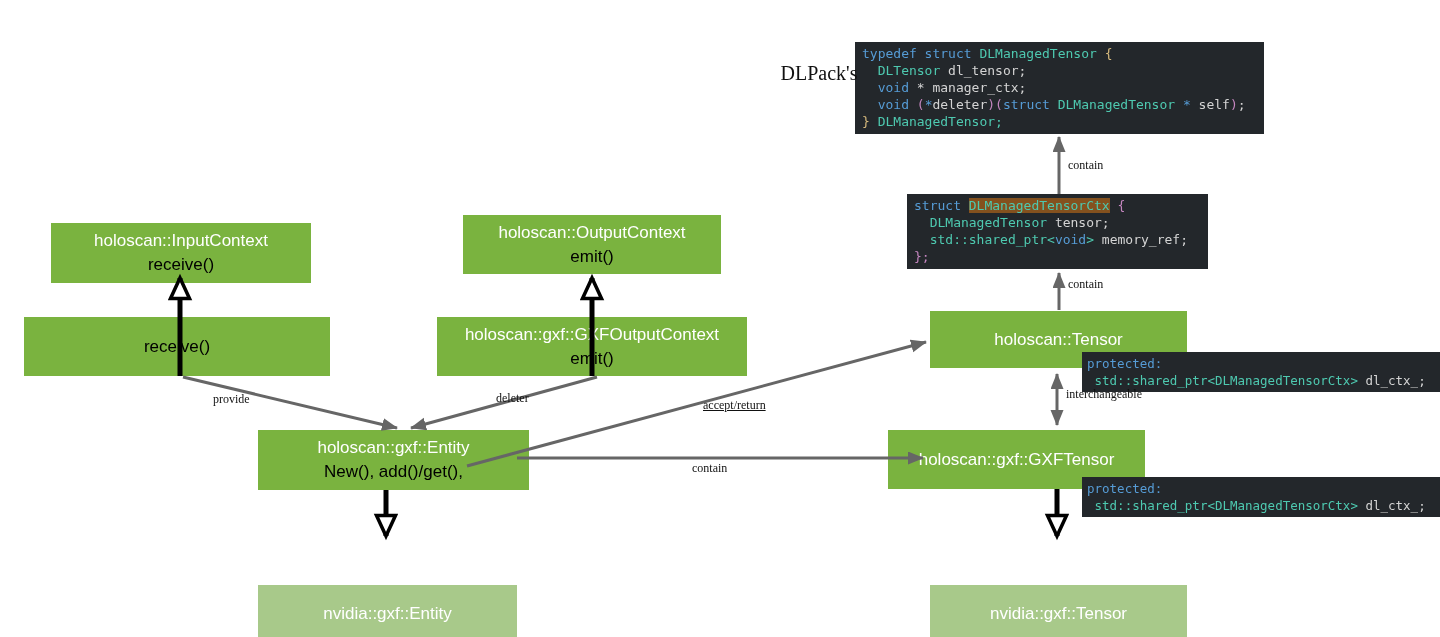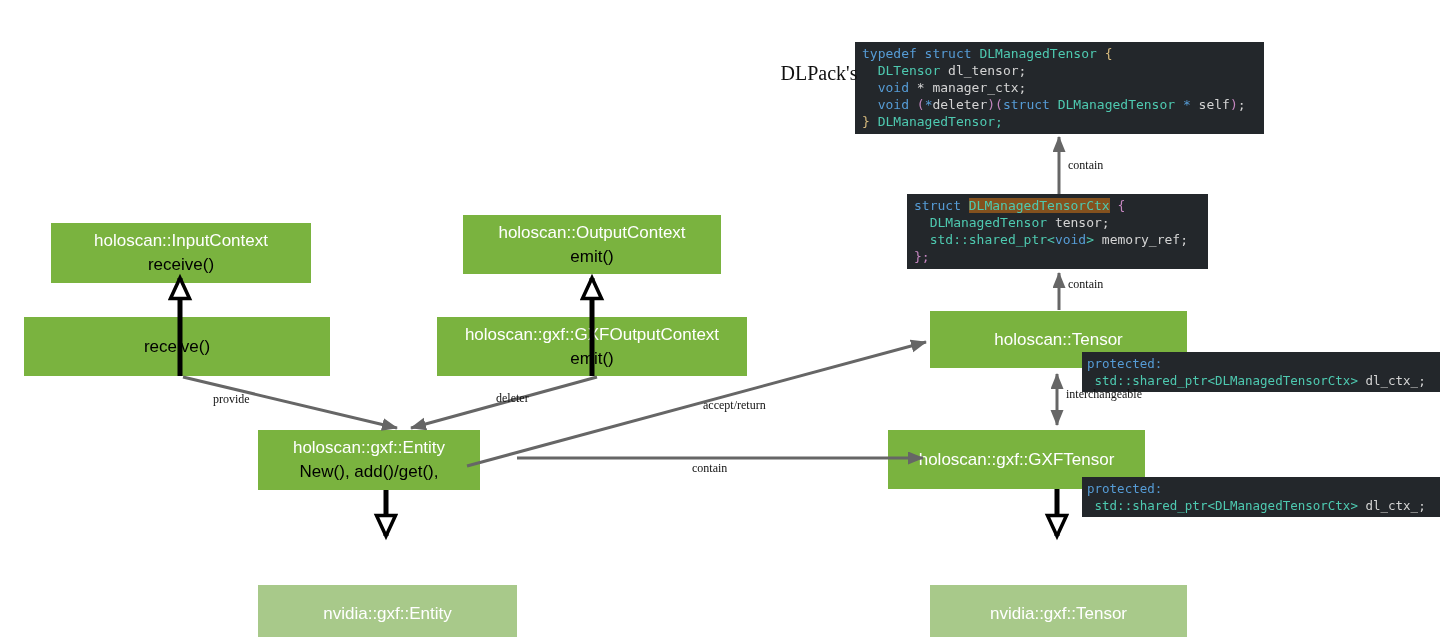--- a/index.html
+++ b/index.html
@@ -14,21 +14,21 @@
     z-index:1;
   }
   .cbox.light{background:var(--light-green);margin-top:46px;}
   .box-title{color:#ffffff;font-size:17px;line-height:24px;white-space:nowrap;}
   .box-method{color:#000000;font-size:17px;line-height:24px;white-space:nowrap;}
   
   #b-input    {left:51px; top:215px;width:260px;height:60px;margin-top:8px;}
   #b-output   {left:463px;top:215px;width:258px;height:59px;}
   #b-gxfinput {left:24px; top:317px;width:306px;height:59px;}
   #b-gxfoutput{left:437px;top:317px;width:310px;height:59px;}
-  #b-entity   {left:258px;top:430px;width:222px;height:60px;}
+  #b-entity   {left:258px;top:430px;width:271px;height:60px;}
   #b-nventity {left:258px;top:539px;width:259px;height:57px;}
   #b-tensor   {left:930px;top:311px;width:257px;height:57px;}
   #b-gxftensor{left:888px;top:430px;width:257px;height:59px;text-align:right;}
   #b-nvtensor {left:930px;top:539px;width:257px;height:57px;}
   
   .code{
     position:absolute;background:var(--code-bg);color:var(--plain);
     font-family:"DejaVu Sans Mono",monospace;font-size:13px;line-height:17px;
     padding:3px 0 3px 7px;white-space:pre;z-index:3;box-sizing:border-box;
   }
@@ -37,21 +37,21 @@
   #code-prot1   {left:1082px;top:352px;width:358px;height:40px;font-size:12.5px;padding-left:5px;}
   #code-prot2   {left:1082px;top:477px;width:358px;height:40px;font-size:12.5px;padding-left:5px;}
   
   .elabel{
     position:absolute;font-family:"Liberation Serif",serif;color:#111111;
     font-size:12px;white-space:nowrap;z-index:4;
   }
   #lbl-annot{left:733px;top:61px;width:172px;text-align:center;font-size:20px;line-height:25px;}
   #lbl-provide{left:213px;top:392px;}
   #lbl-accept {left:496px;top:391px;}
-  #lbl-acceptreturn{left:703px;top:398px;}
+  #lbl-acceptreturn{left:703px;top:398px;text-decoration:underline;}
   #lbl-contain-entity{left:692px;top:461px;}
   #lbl-contain-upper{left:1068px;top:158px;}
   #lbl-contain-lower{left:1068px;top:277px;}
   #lbl-interchangeable{left:1066px;top:387px;font-size:12px;}
   
   #arrows{position:absolute;left:0;top:0;z-index:2;}
   .gline{stroke:var(--arrow-gray);stroke-width:3;}
   .bline{stroke:#000000;stroke-width:5;}
   .gray-fill{fill:var(--arrow-gray);}
 </style>

